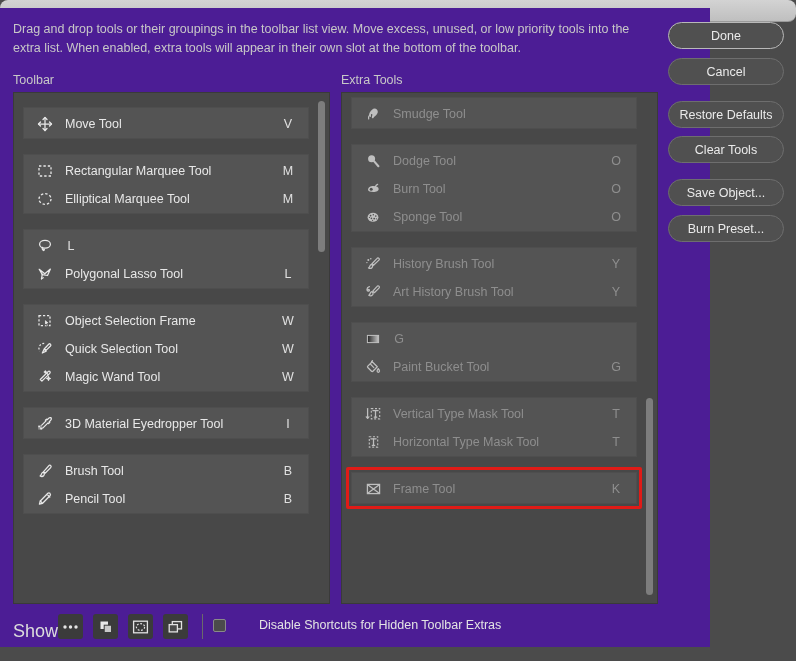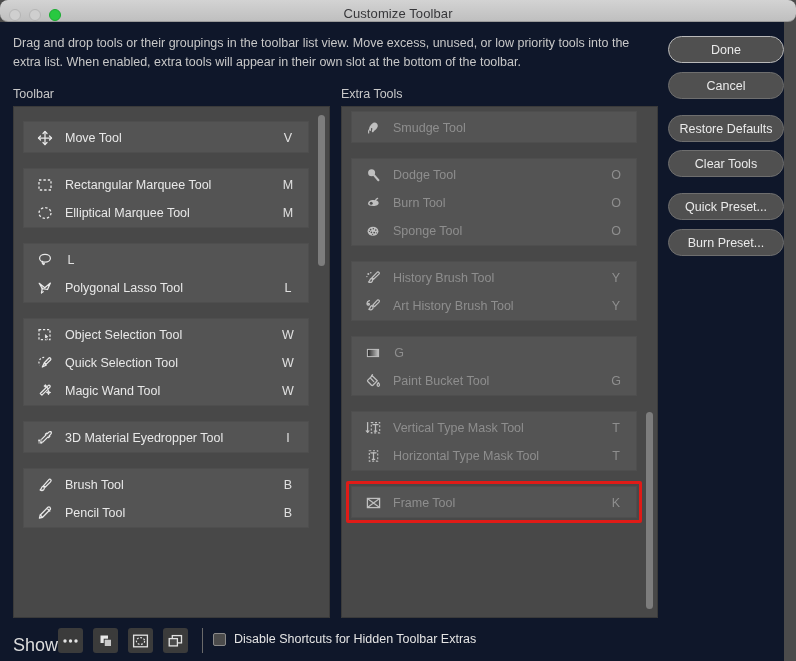--- a/index.html
+++ b/index.html
@@ -22,22 +22,22 @@
   .tl { width:12px; height:12px; border-radius:50%; }
   .tl.gray { background:#cfcfcf; border:1px solid #b5b5b5; }
   .tl.green { background:#28c940; border:1px solid #1aab31; }
   .title-text {
     position:absolute; left:0; right:0; text-align:center;
     font-size:13px; color:#37373a; letter-spacing:0.1px;
   }
 
   
   .dialog {
-    position:absolute; left:0; top:22px; width:784px; height:639px;
-    background:#0f172a;
+    position:absolute; left:0; top:8px; width:710px; height:639px;
+    background:#4c1d95;
   }
 
   .desc {
     position:absolute; left:13px; top:12px; width:645px;
     font-size:12.5px; color:#c8c8c8; line-height:19px;
   }
 
   
   .col-label {
     position:absolute; font-size:12.5px; color:#c8c8c8;
@@ -120,21 +120,21 @@
   }
   .sqbtn {
     position:absolute; top:2px; width:25px; height:25px;
     background:#3b3b3b; border-radius:3px;
     display:flex; align-items:center; justify-content:center;
   }
   .divider {
     position:absolute; left:202px; top:2px; width:1px; height:25px;
     background:#6a6a6a;
   }
-  .cbrow { position:absolute; left:213px; top:6px; display:flex; align-items:center; }
+  .cbrow { position:absolute; left:213px; top:6px; display:flex; align-items:center;gap:25px; }
   .cbox {
     width:13px; height:13px; background:#4b4b4b;
     border:1px solid #8a8a8a; border-radius:2px; margin-right:8px;
   }
   .cblabel { font-size:12.5px; color:#e4e4e4; white-space:nowrap; }
 </style>
 </head>
 <body>
 
 <div class="titlebar">
@@ -216,21 +216,21 @@
           </div>
         </div>
         <div class="group" style="top: 211px; height: 88px; padding-top: 2px;">
           <div class="row">
             <span class="ico">
               <svg width="16" height="16" viewBox="0 0 16 16">
                 <rect x="2" y="2.5" width="11" height="10" fill="none" stroke="#e9e9e9" stroke-width="1.25" stroke-dasharray="2.2 1.8"></rect>
                 <path d="M7.6 6.2l4.8 4.1-2 .3 1 2.2-1.2.6-1-2.3-1.6 1.4z" fill="#e9e9e9" stroke="#3a3a3a" stroke-width=".7"></path>
               </svg>
             </span>
-            <span class="nm">Object Selection Tool</span>
+            <span class="nm">Object Selection Frame</span>
             <span class="sc">W</span>
           </div>
           <div class="row">
             <span class="ico">
               <svg width="16" height="16" viewBox="0 0 16 16">
                 <path d="M7.2 2.3a5.2 5.2 0 0 0 -4.5 7.9" fill="none" stroke="#e9e9e9" stroke-width="1.2" stroke-dasharray="1.9 1.7"></path>
                 <g stroke="#e9e9e9" fill="none" stroke-width="1.25" stroke-linecap="round" stroke-linejoin="round">
                   <path d="M13.4 3.1c-.5-.5-1.2-.4-1.7.1L7.4 7.8l1.6 1.6 4.5-4.4c.5-.5.5-1.3-.1-1.9z"></path>
                   <path d="M7.2 8.1L5.3 12l3.9-1.9z"></path>
                 </g>
@@ -480,21 +480,21 @@
       <div class="btn" style="top: 50px;">
         <span>Cancel</span>
       </div>
       <div class="btn" style="top: 93px;">
         <span>Restore Defaults</span>
       </div>
       <div class="btn" style="top: 128px;">
         <span>Clear Tools</span>
       </div>
       <div class="btn" style="top: 171px;">
-        <span>Quick Preset...</span>
+        <span>Save Object...</span>
       </div>
       <div class="btn" style="top: 207px;">
         <span>Burn Preset...</span>
       </div>
     </div>
 
   <div class="bottombar">
     <div class="show-label">Show:</div>
     <div id="show-buttons">
         <div class="sqbtn" style="left: 58px;">

